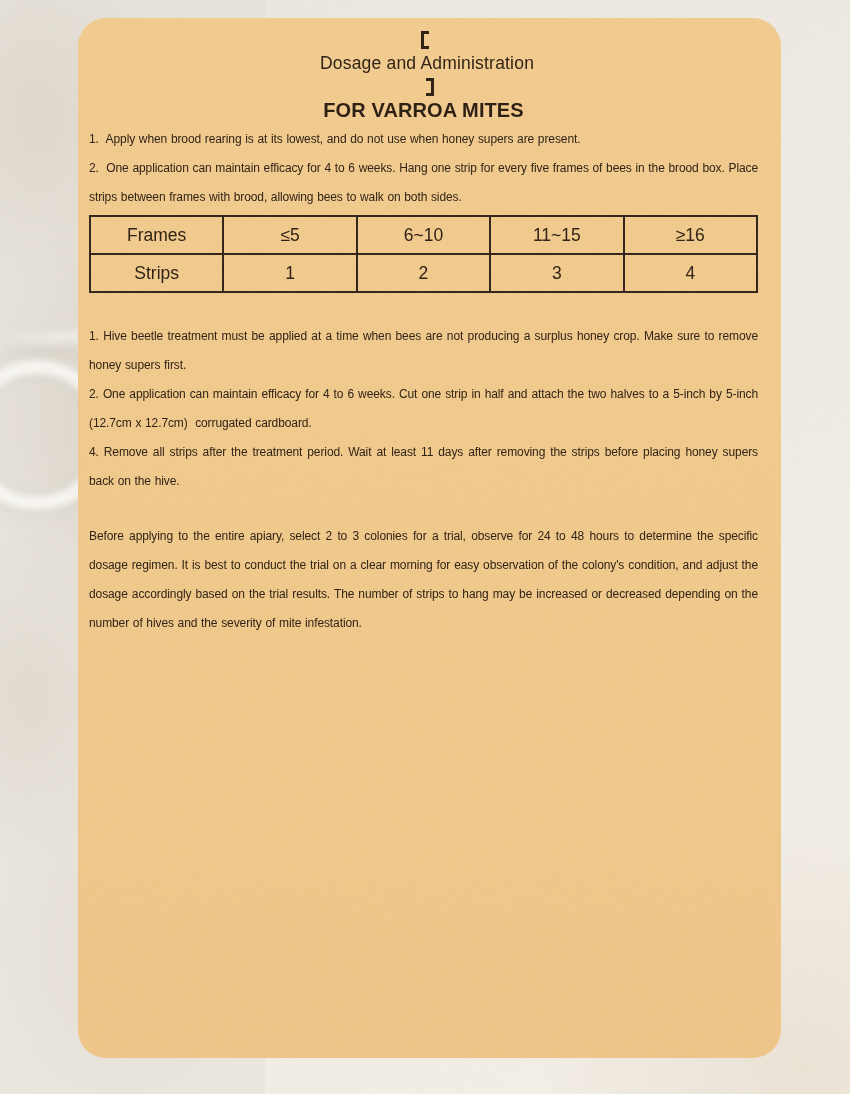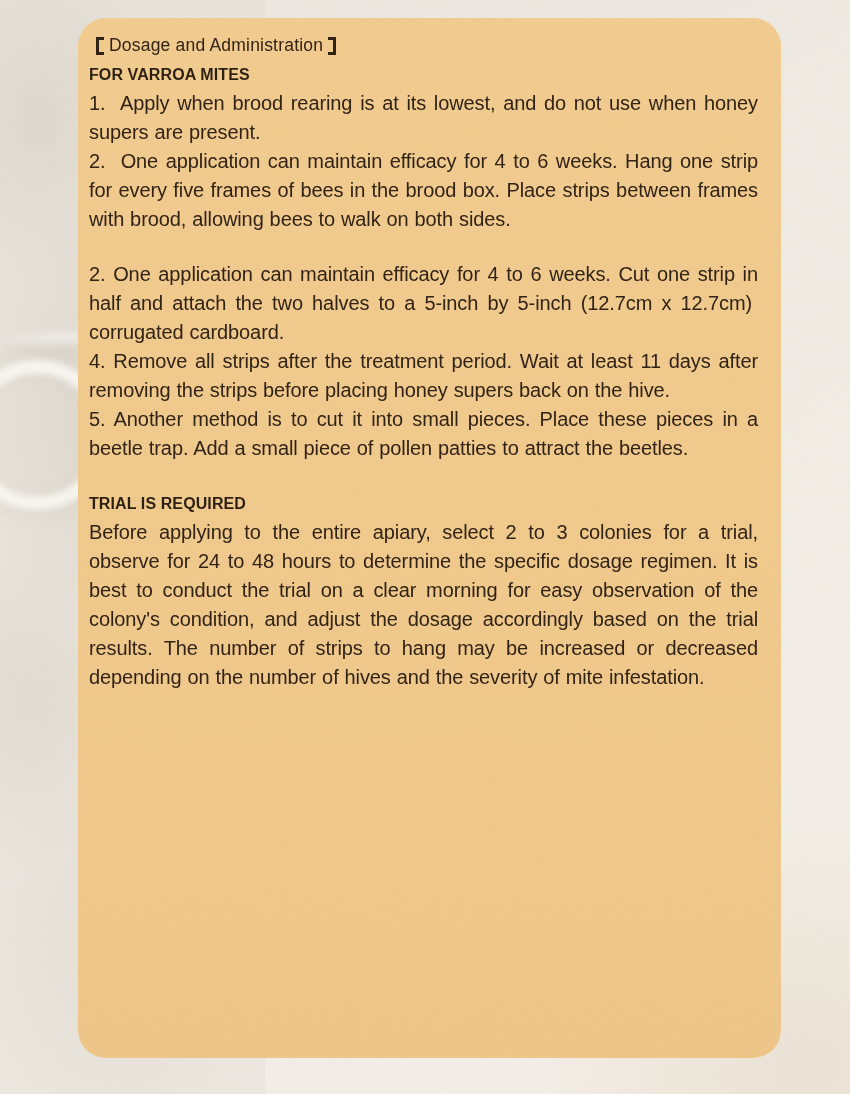--- a/index.html
+++ b/index.html
@@ -44,32 +44,32 @@
     border-radius: 28px;
     padding: 13px 23px 0 11px;
     color: #2e2013;
     z-index: 2;
     overflow: hidden;
   }
 
   .doc-title {
     font-size: 17.5px; font-weight: 500; line-height: 29px;
     padding-left: 7px; letter-spacing: .2px;
-    display: flex; align-items: center;
+    display: flex; align-items: center; flex-direction: column;
   }
   .bracket { display: inline-block; width: 8px; height: 18px; flex: 0 0 auto; }
   .bracket.left  { border-left: 3px solid #2e2013; border-top: 3px solid #2e2013; border-bottom: 3px solid #2e2013; margin-right: 5px; }
   .bracket.right { border-right: 3px solid #2e2013; border-top: 3px solid #2e2013; border-bottom: 3px solid #2e2013; margin-left: 5px; }
 
   .section-heading {
-    font-size: 16px; font-weight: 700; line-height: 29px;
-    color: #2a1d10; letter-spacing: .1px;
+    font-size: 20px; font-weight: 700; line-height: 29px;
+    color: #2a1d10; letter-spacing: .1px; text-align: center;
   }
   .para {
-    font-size: 20px; line-height: 29px; text-align: justify;
+    font-size: 12px; line-height: 29px; text-align: justify;
     letter-spacing: -0.1px; word-spacing: 0.5px;
   }
   .section-gap { height: 26px; }
 
   
   table.dosage {
     width: 100%; border-collapse: collapse; table-layout: fixed;
     margin: 3px 0 3px 0;
   }
   table.dosage td {
@@ -91,31 +91,48 @@
   <div class="doc-title">
     <span class="bracket left"></span>
     <span>Dosage and Administration</span>
     <span class="bracket right"></span>
   </div>
 
   <div class="section-heading">FOR VARROA MITES</div>
   <p class="para">1.&nbsp; Apply when brood rearing is at its lowest, and do not use when honey supers are present.</p>
   <p class="para">2.&nbsp; One application can maintain efficacy for 4 to 6 weeks. Hang one strip for every five frames of bees in the brood box. Place strips between frames with brood, allowing bees to walk on both sides.</p>
 
+  <table class="dosage">
+    <tbody>
+      <tr>
+        <td>Frames</td>
+        <td>≤5</td>
+        <td>6~10</td>
+        <td>11~15</td>
+        <td>≥16</td>
+      </tr>
+      <tr>
+        <td>Strips</td>
+        <td>1</td>
+        <td>2</td>
+        <td>3</td>
+        <td>4</td>
+      </tr>
+    </tbody>
+  </table>
 
 
   <div class="section-gap"></div>
 
+  <p class="para">1. Hive beetle treatment must be applied at a time when bees are not producing a surplus honey crop. Make sure to remove honey supers first.</p>
   <p class="para">2. One application can maintain efficacy for 4 to 6 weeks. Cut one strip in half and attach the two halves to a 5-inch by 5-inch (12.7cm x 12.7cm)&nbsp; corrugated cardboard.</p>
   <p class="para">4. Remove all strips after the treatment period. Wait at least 11 days after removing the strips before placing honey supers back on the hive.</p>
-  <p class="para">5. Another method is to cut it into small pieces. Place these pieces in a beetle trap. Add a small piece of pollen patties to attract the beetles.</p>
 
   <div class="section-gap"></div>
 
-  <div class="section-heading">TRIAL IS REQUIRED</div>
   <p class="para">Before applying to the entire apiary, select 2 to 3 colonies for a trial, observe for 24 to 48 hours to determine the specific dosage regimen. It is best to conduct the trial on a clear morning for easy observation of the colony's condition, and adjust the dosage accordingly based on the trial results. The number of strips to hang may be increased or decreased depending on the number of hives and the severity of mite infestation.</p>
 
 </div>
 
 <svg class="noise" width="850" height="1094" aria-hidden="true">
   <filter id="grain">
     <feTurbulence type="fractalNoise" baseFrequency="0.9" numOctaves="2" stitchTiles="stitch"></feTurbulence>
     <feColorMatrix type="saturate" values="0"></feColorMatrix>
     <feComponentTransfer>
         <feFuncA type="linear" slope="0.10" intercept="0"></feFuncA>

